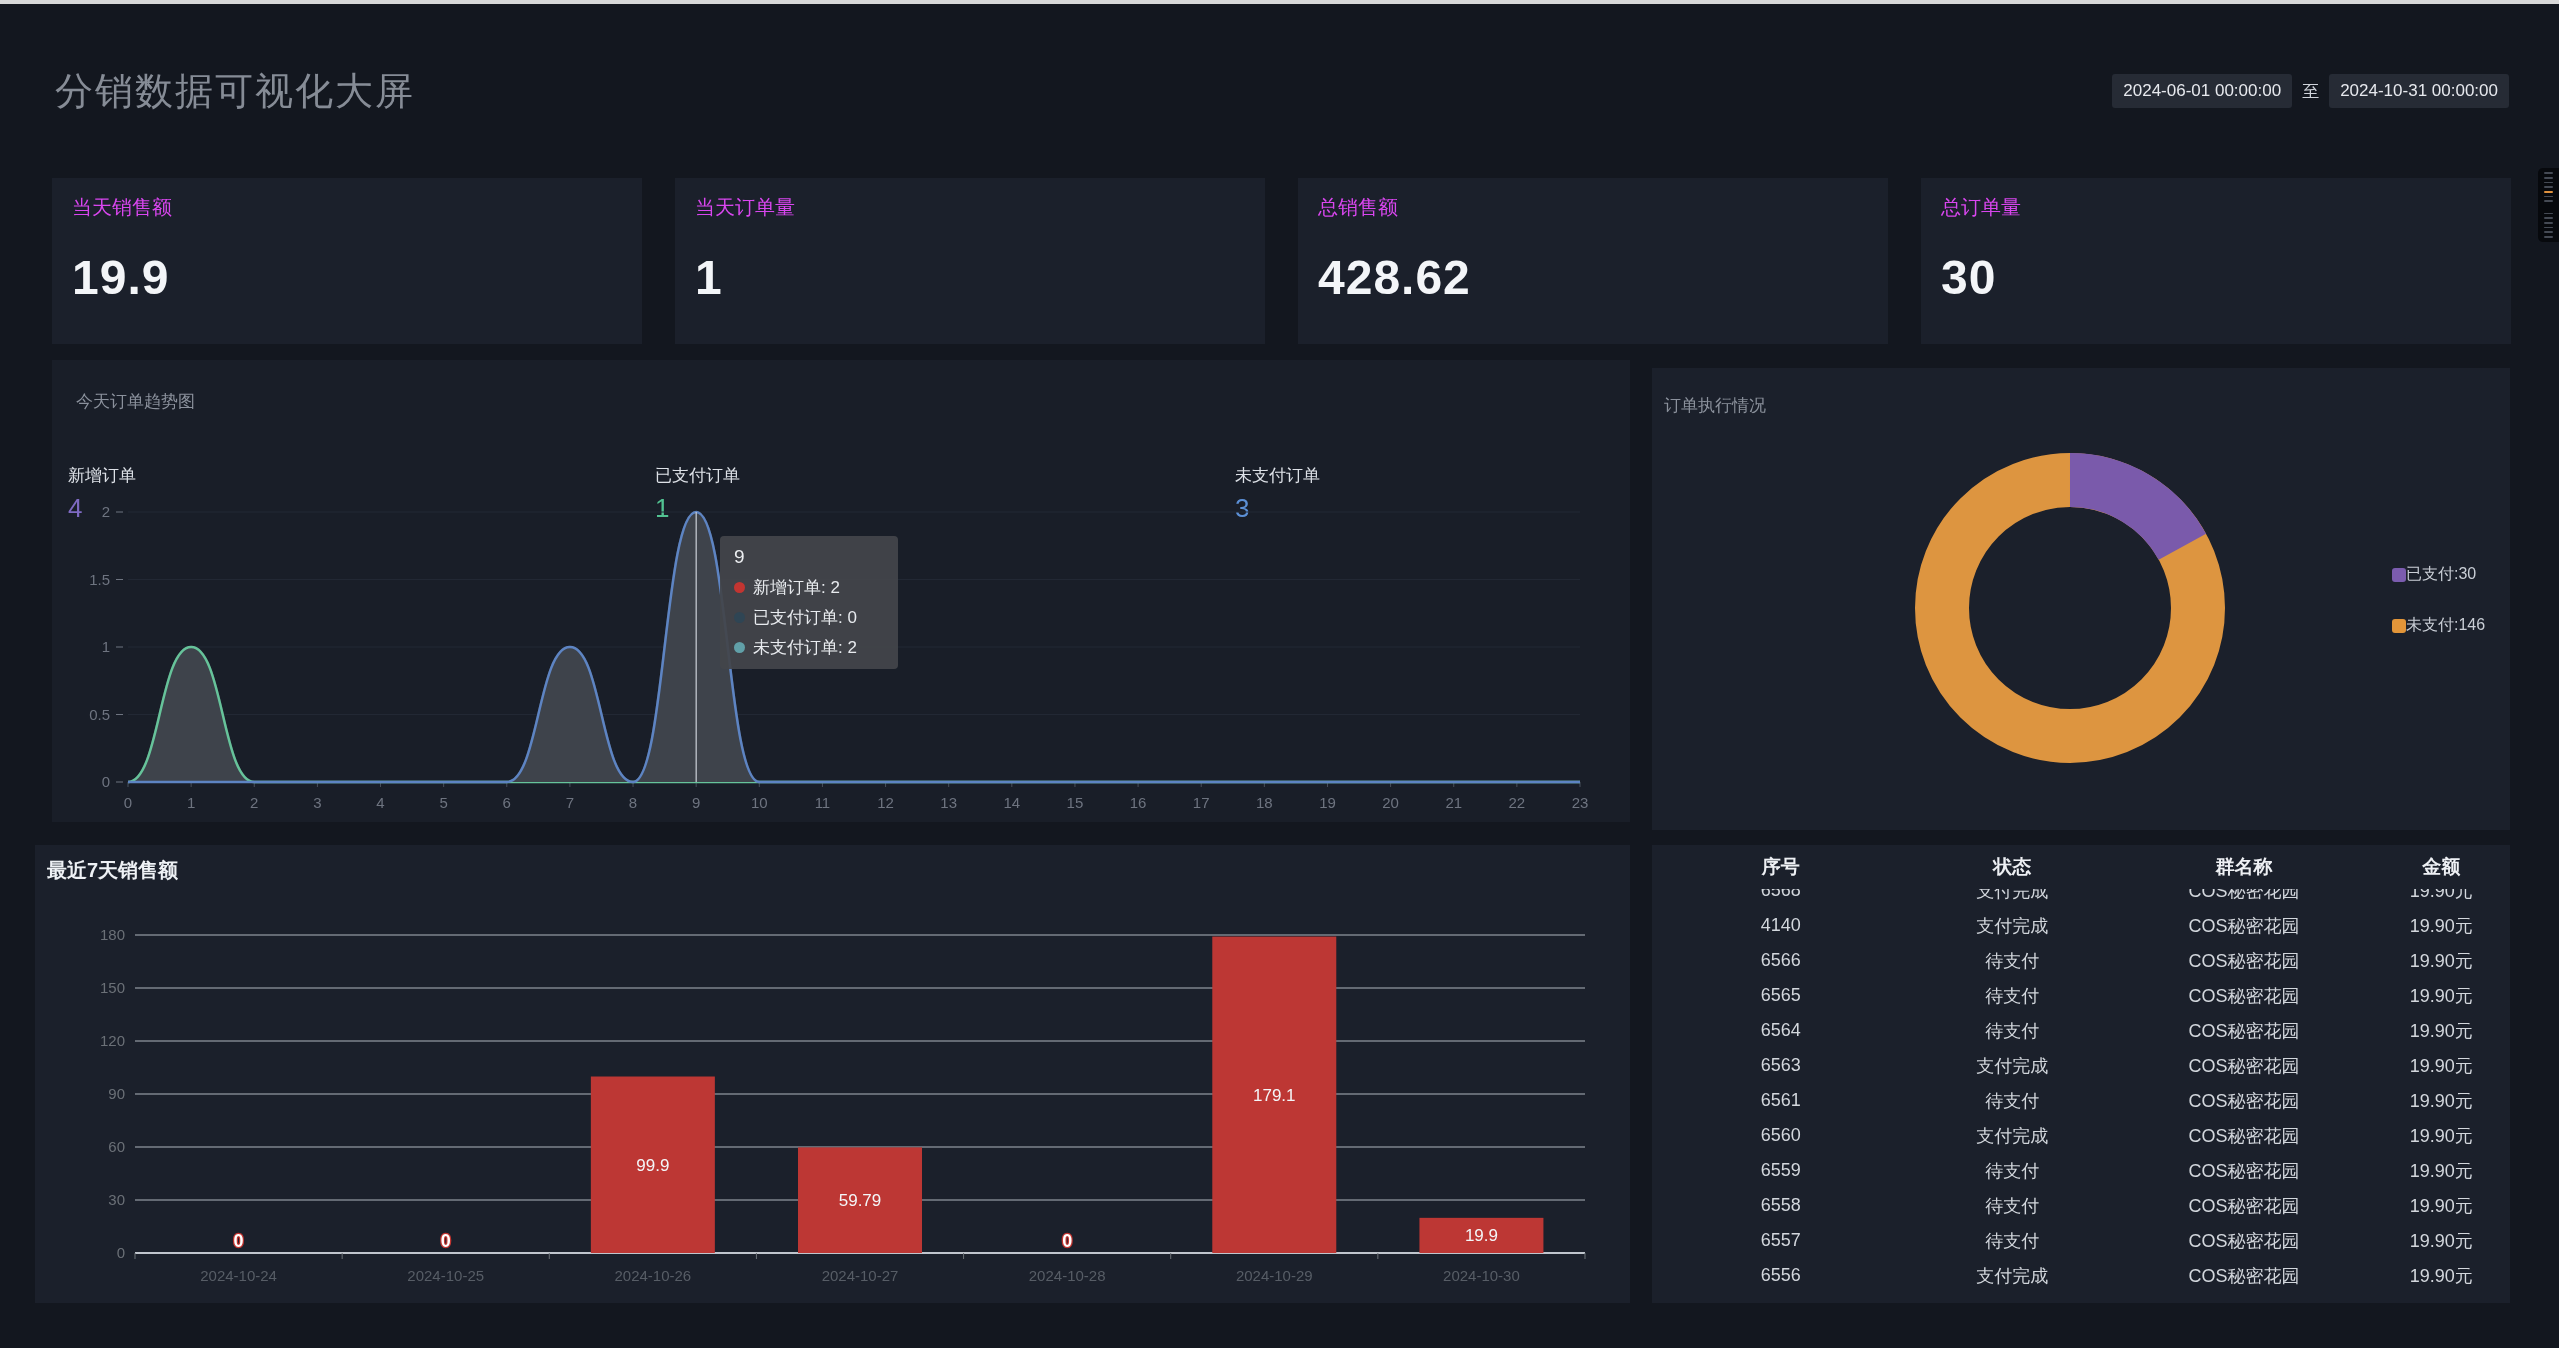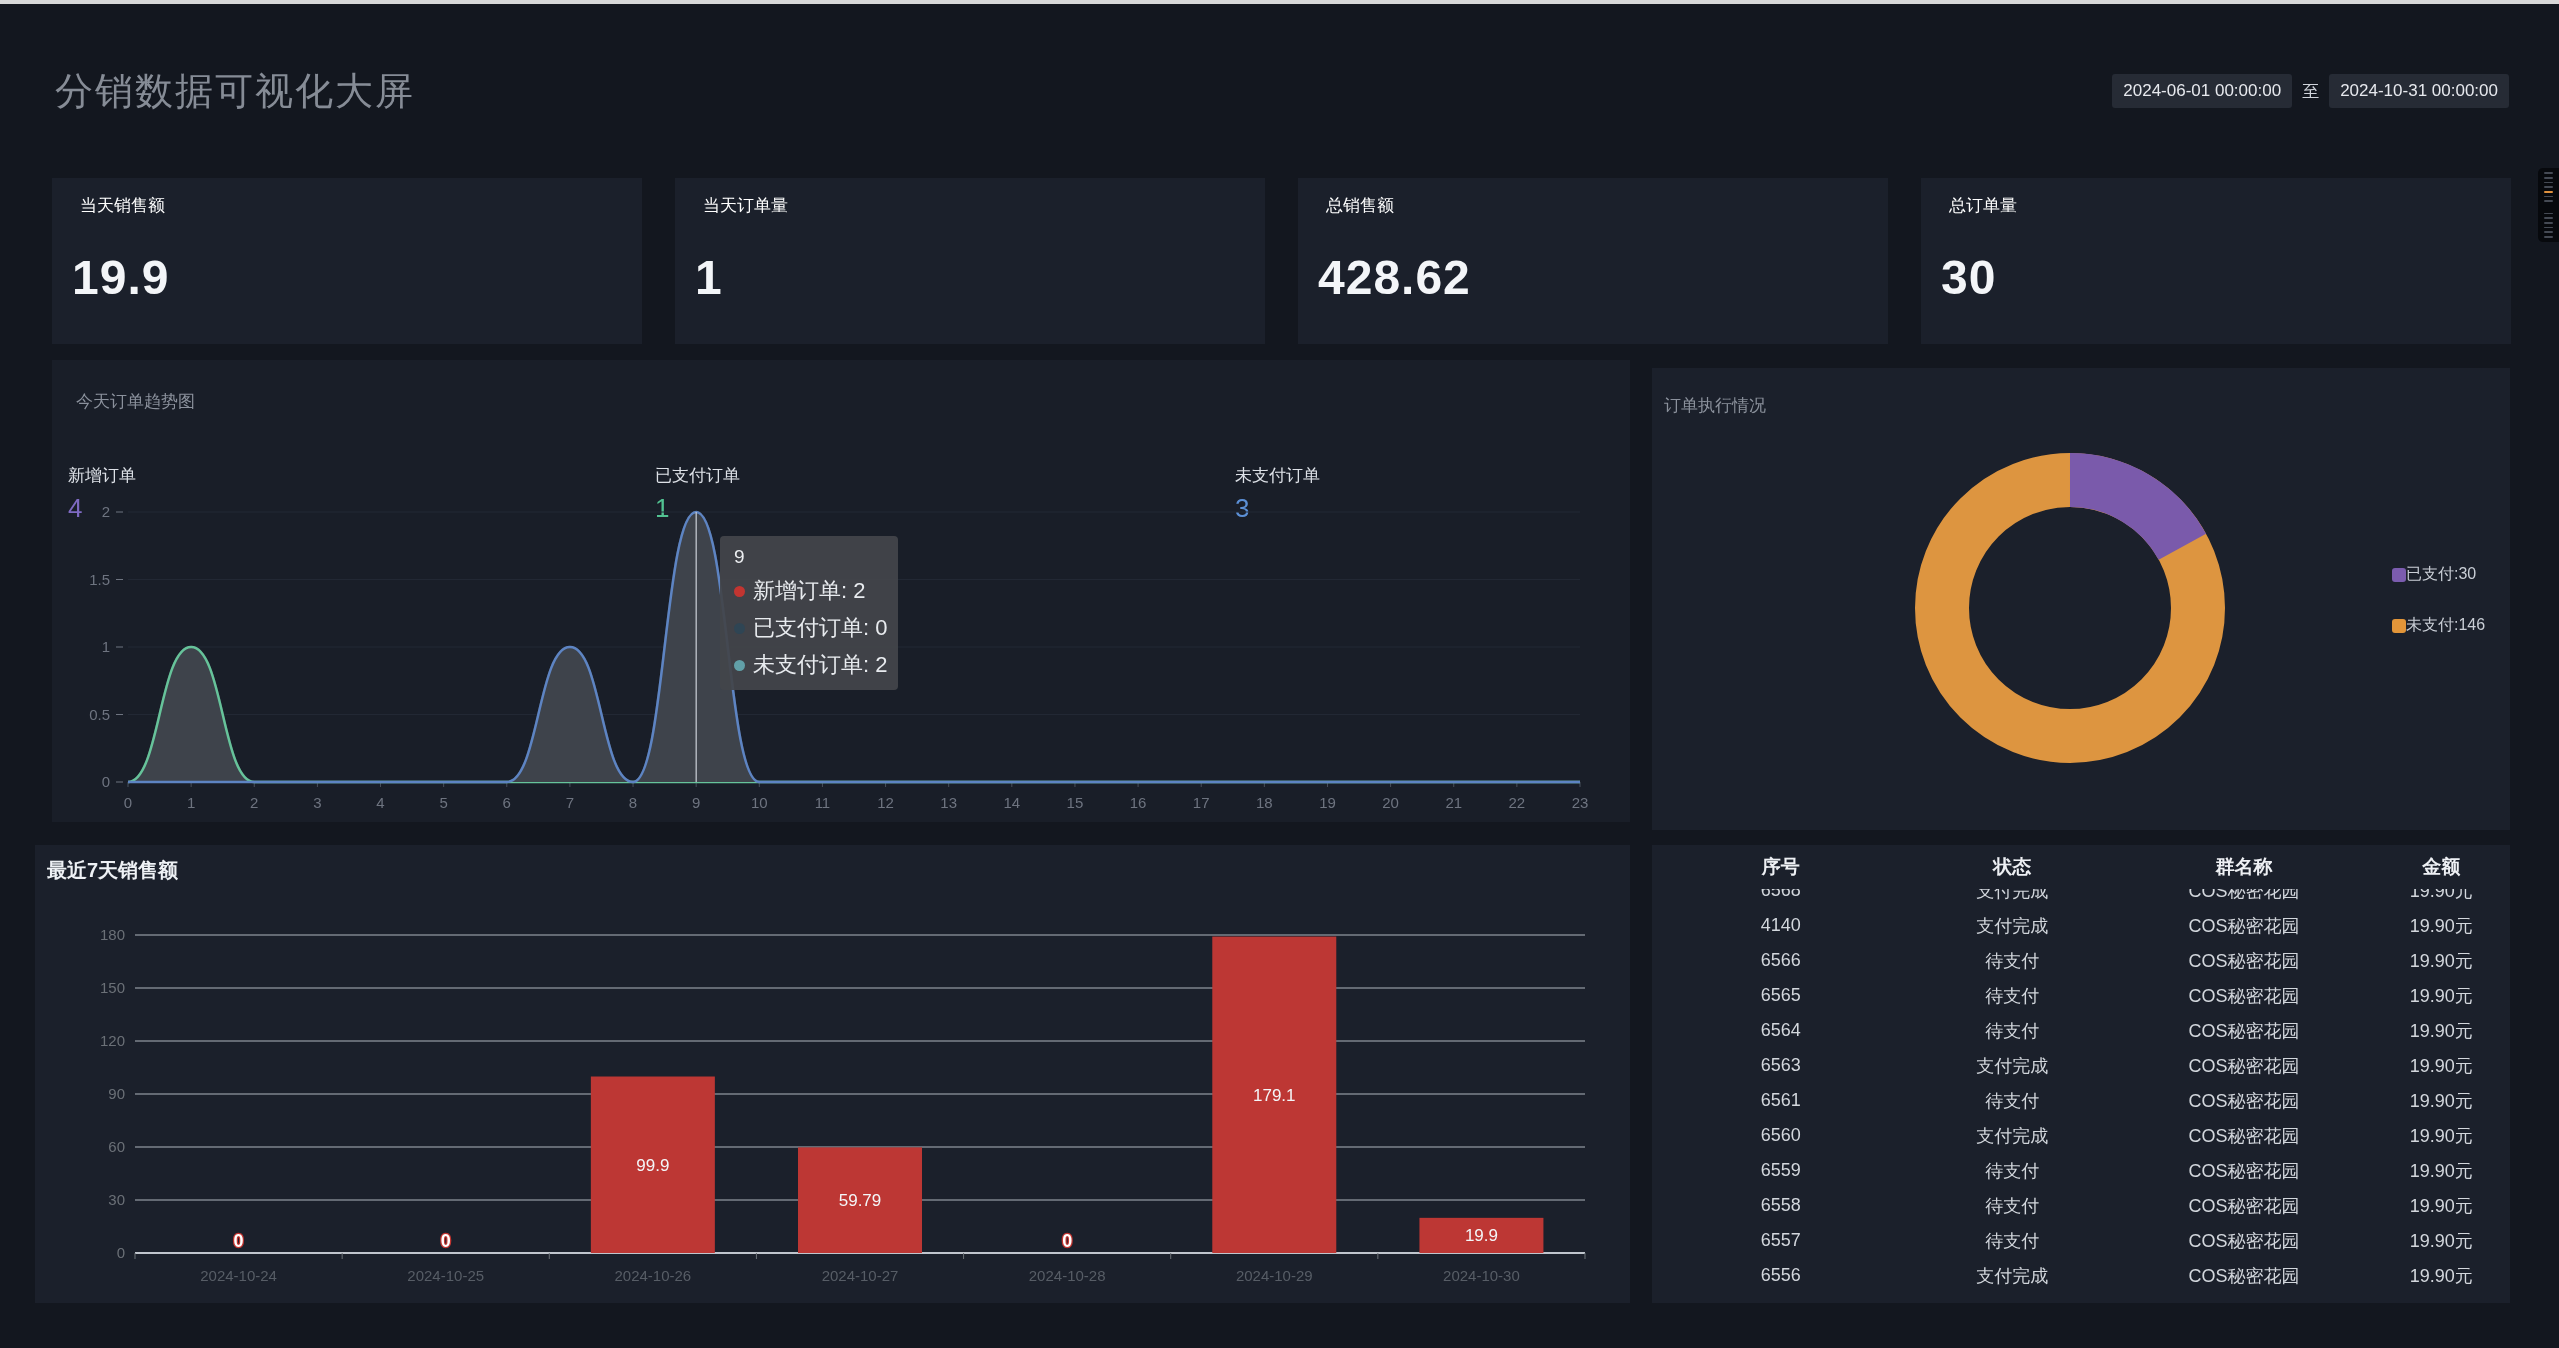--- a/index.html
+++ b/index.html
@@ -5,33 +5,33 @@
   html,body{margin:0;padding:0;background:#0e1218;}
   #stage{position:relative;width:2559px;height:1348px;background:#13171f;overflow:hidden;
          font-family:"Liberation Sans","DejaVu Sans",sans-serif;}
   .topstrip{position:absolute;left:0;top:0;width:100%;height:4px;background:#d8d8d8;}
   .page-title{position:absolute;left:55px;top:66px;font-size:38px;color:#868c96;letter-spacing:2px;}
   .daterange{position:absolute;right:50px;top:74px;display:flex;align-items:center;gap:10px;}
   .datebox{background:#262b35;color:#e7e9ee;font-size:17px;padding:7px 11px;border-radius:3px;}
   .datesep{color:#cfd3da;font-size:17px;}
   .cards{position:absolute;left:52px;top:178px;display:flex;gap:33px;}
   .card{width:590px;height:166px;background:#1b202b;position:relative;}
-  .card .clabel{position:absolute;left:20px;top:16px;font-size:17px;color:#ffffff;margin-left:8px;}
+  .card .clabel{position:absolute;left:20px;top:16px;font-size:20px;color:#d946ef;}
   .card .cvalue{position:absolute;left:20px;top:72px;font-size:48px;font-weight:bold;color:#f3f5f8;letter-spacing:1px;}
   .panel{position:absolute;background:#1b202b;}
   #trend-panel{left:52px;top:360px;width:1578px;height:462px;background:#191e28;}
   .ptitle{position:absolute;left:24px;top:30px;font-size:17px;color:#8b919c;}
   .tstat{position:absolute;top:70px;margin-top:34px;}
   .tstat .tlabel{font-size:17px;color:#dde1e7;}
   .tstat .tvalue{font-size:26px;margin-top:6px;}
   #trend-svg{position:absolute;left:0;top:0;}
   .tooltip{position:absolute;left:668px;top:176px;width:150px;background:rgba(67,69,74,0.94);
            border-radius:4px;padding:10px 14px;z-index:5;}
   .tt-title{font-size:19px;color:#eceef1;margin-bottom:8px;}
-  .tt-row{display:flex;align-items:center;gap:8px;margin-top:7px;font-size:22px;color:#e8ebef;white-space:nowrap;}
+  .tt-row{display:flex;align-items:center;gap:8px;margin-top:7px;font-size:17px;color:#e8ebef;white-space:nowrap;}
   .tt-dot{width:11px;height:11px;border-radius:50%;flex:0 0 auto;}
   #donut-panel{left:1652px;top:368px;width:858px;height:462px;}
   #donut-legend{position:absolute;left:740px;top:196px;}
   .leg-item{display:flex;align-items:center;margin-bottom:30px;}
   .leg-swatch{width:14px;height:14px;border-radius:3px;}
   .leg-text{font-size:16px;color:#c9ced6;}
   #bar-panel{left:35px;top:845px;width:1595px;height:458px;}
   .btitle{position:absolute;left:12px;top:12px;font-size:20px;font-weight:bold;color:#eef1f5;}
   #table-panel{left:1652px;top:845px;width:858px;height:458px;}
   .thead{display:flex;height:44px;align-items:center;background:#1b202b;position:relative;z-index:2;justify-content:center;}

